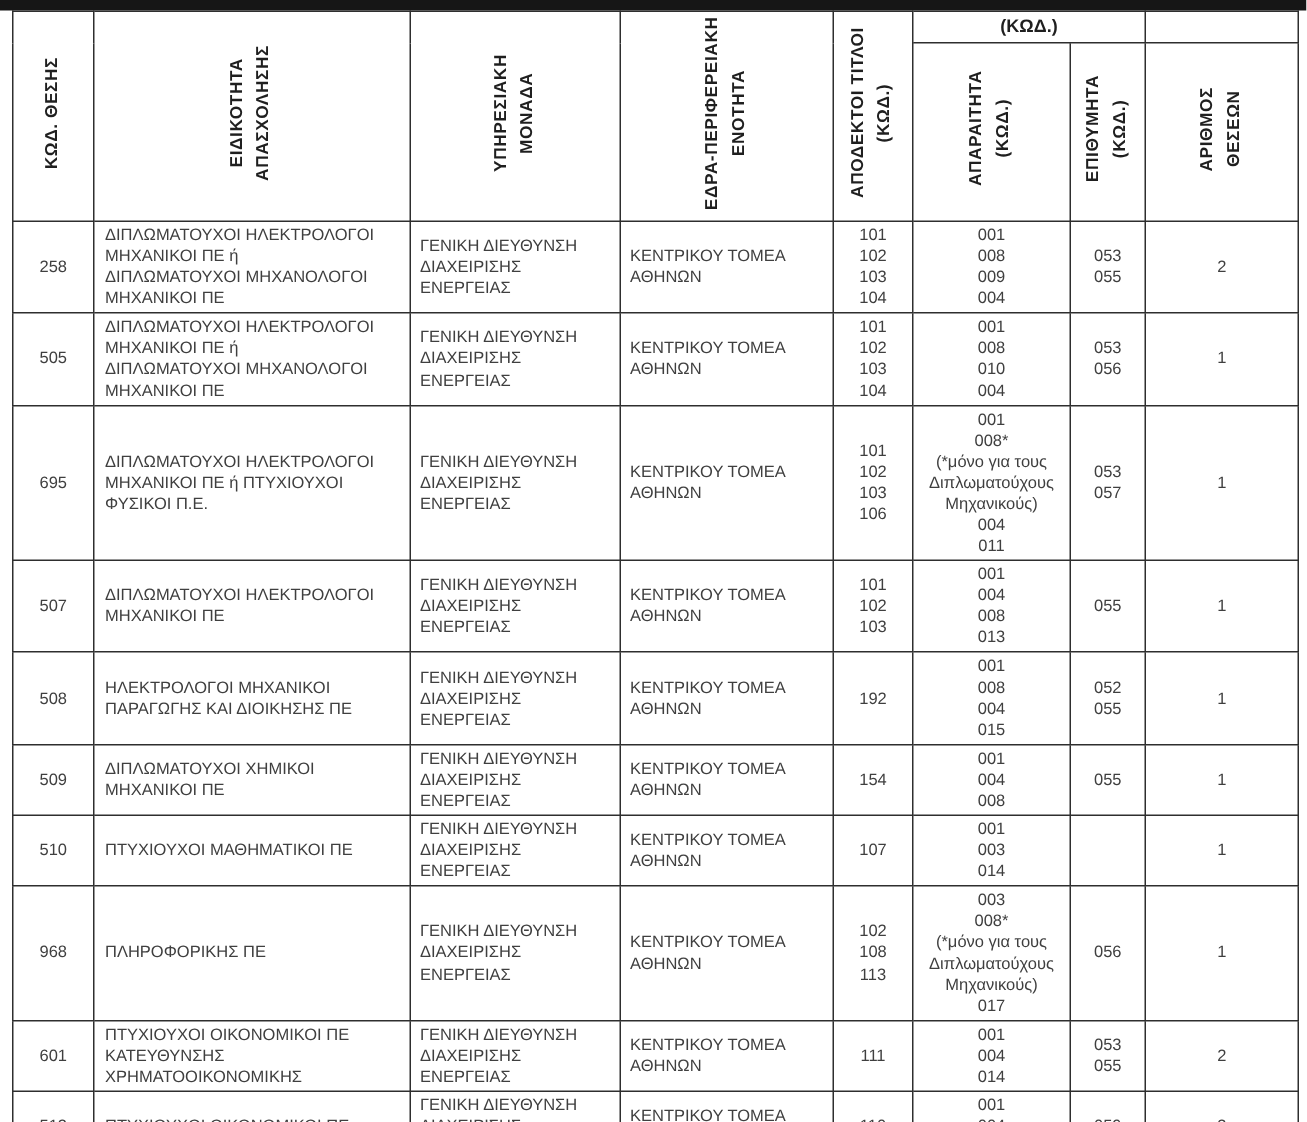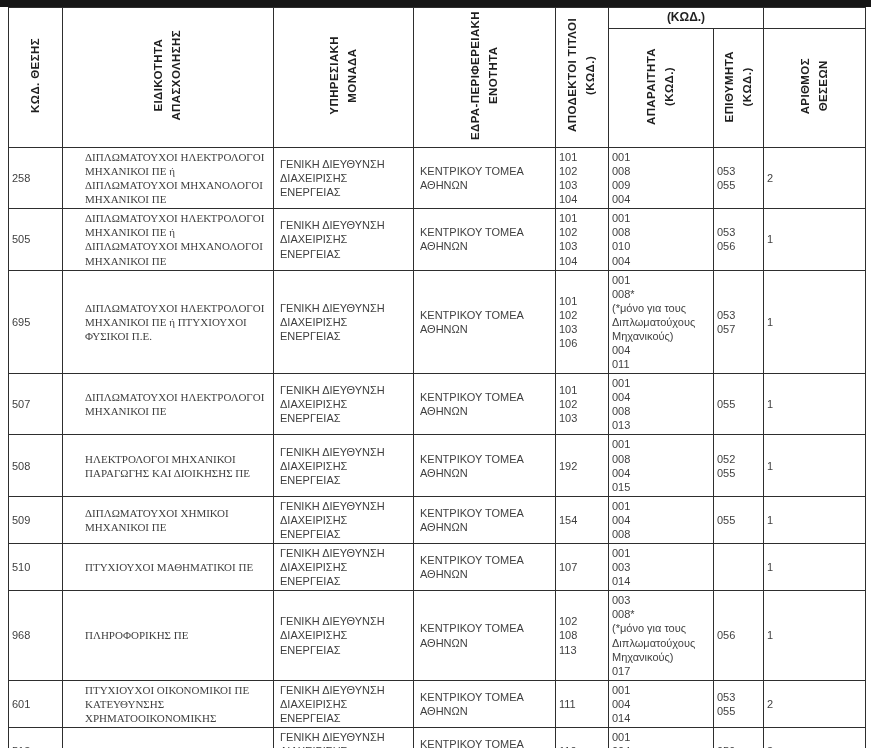--- a/index.html
+++ b/index.html
@@ -53,23 +53,23 @@
     display: inline-block;
     writing-mode: vertical-rl;
     transform: rotate(180deg);
     white-space: pre-line;
     font-size: 11.5px;
     line-height: 1.55;
     letter-spacing: 0.4px;
     max-height: 134px;
   }
 
-  td.center { white-space: pre-line; }
+  td.center { text-align: center; white-space: pre-line; }
   td.left   { text-align: left; white-space: pre-line; padding-left: 6px; }
-  td.spec   { padding-left: 22px; padding-right: 4px; font-family: Liberation Serif, serif; }
+  td.spec   { padding-left: 7px; padding-right: 4px; }
   td.note-col { font-size: 11px; }
 </style>
 </head>
 <body>
 
 <div class="page">
   <div class="topbar"></div>
 
   <table class="positions">
     <colgroup>

